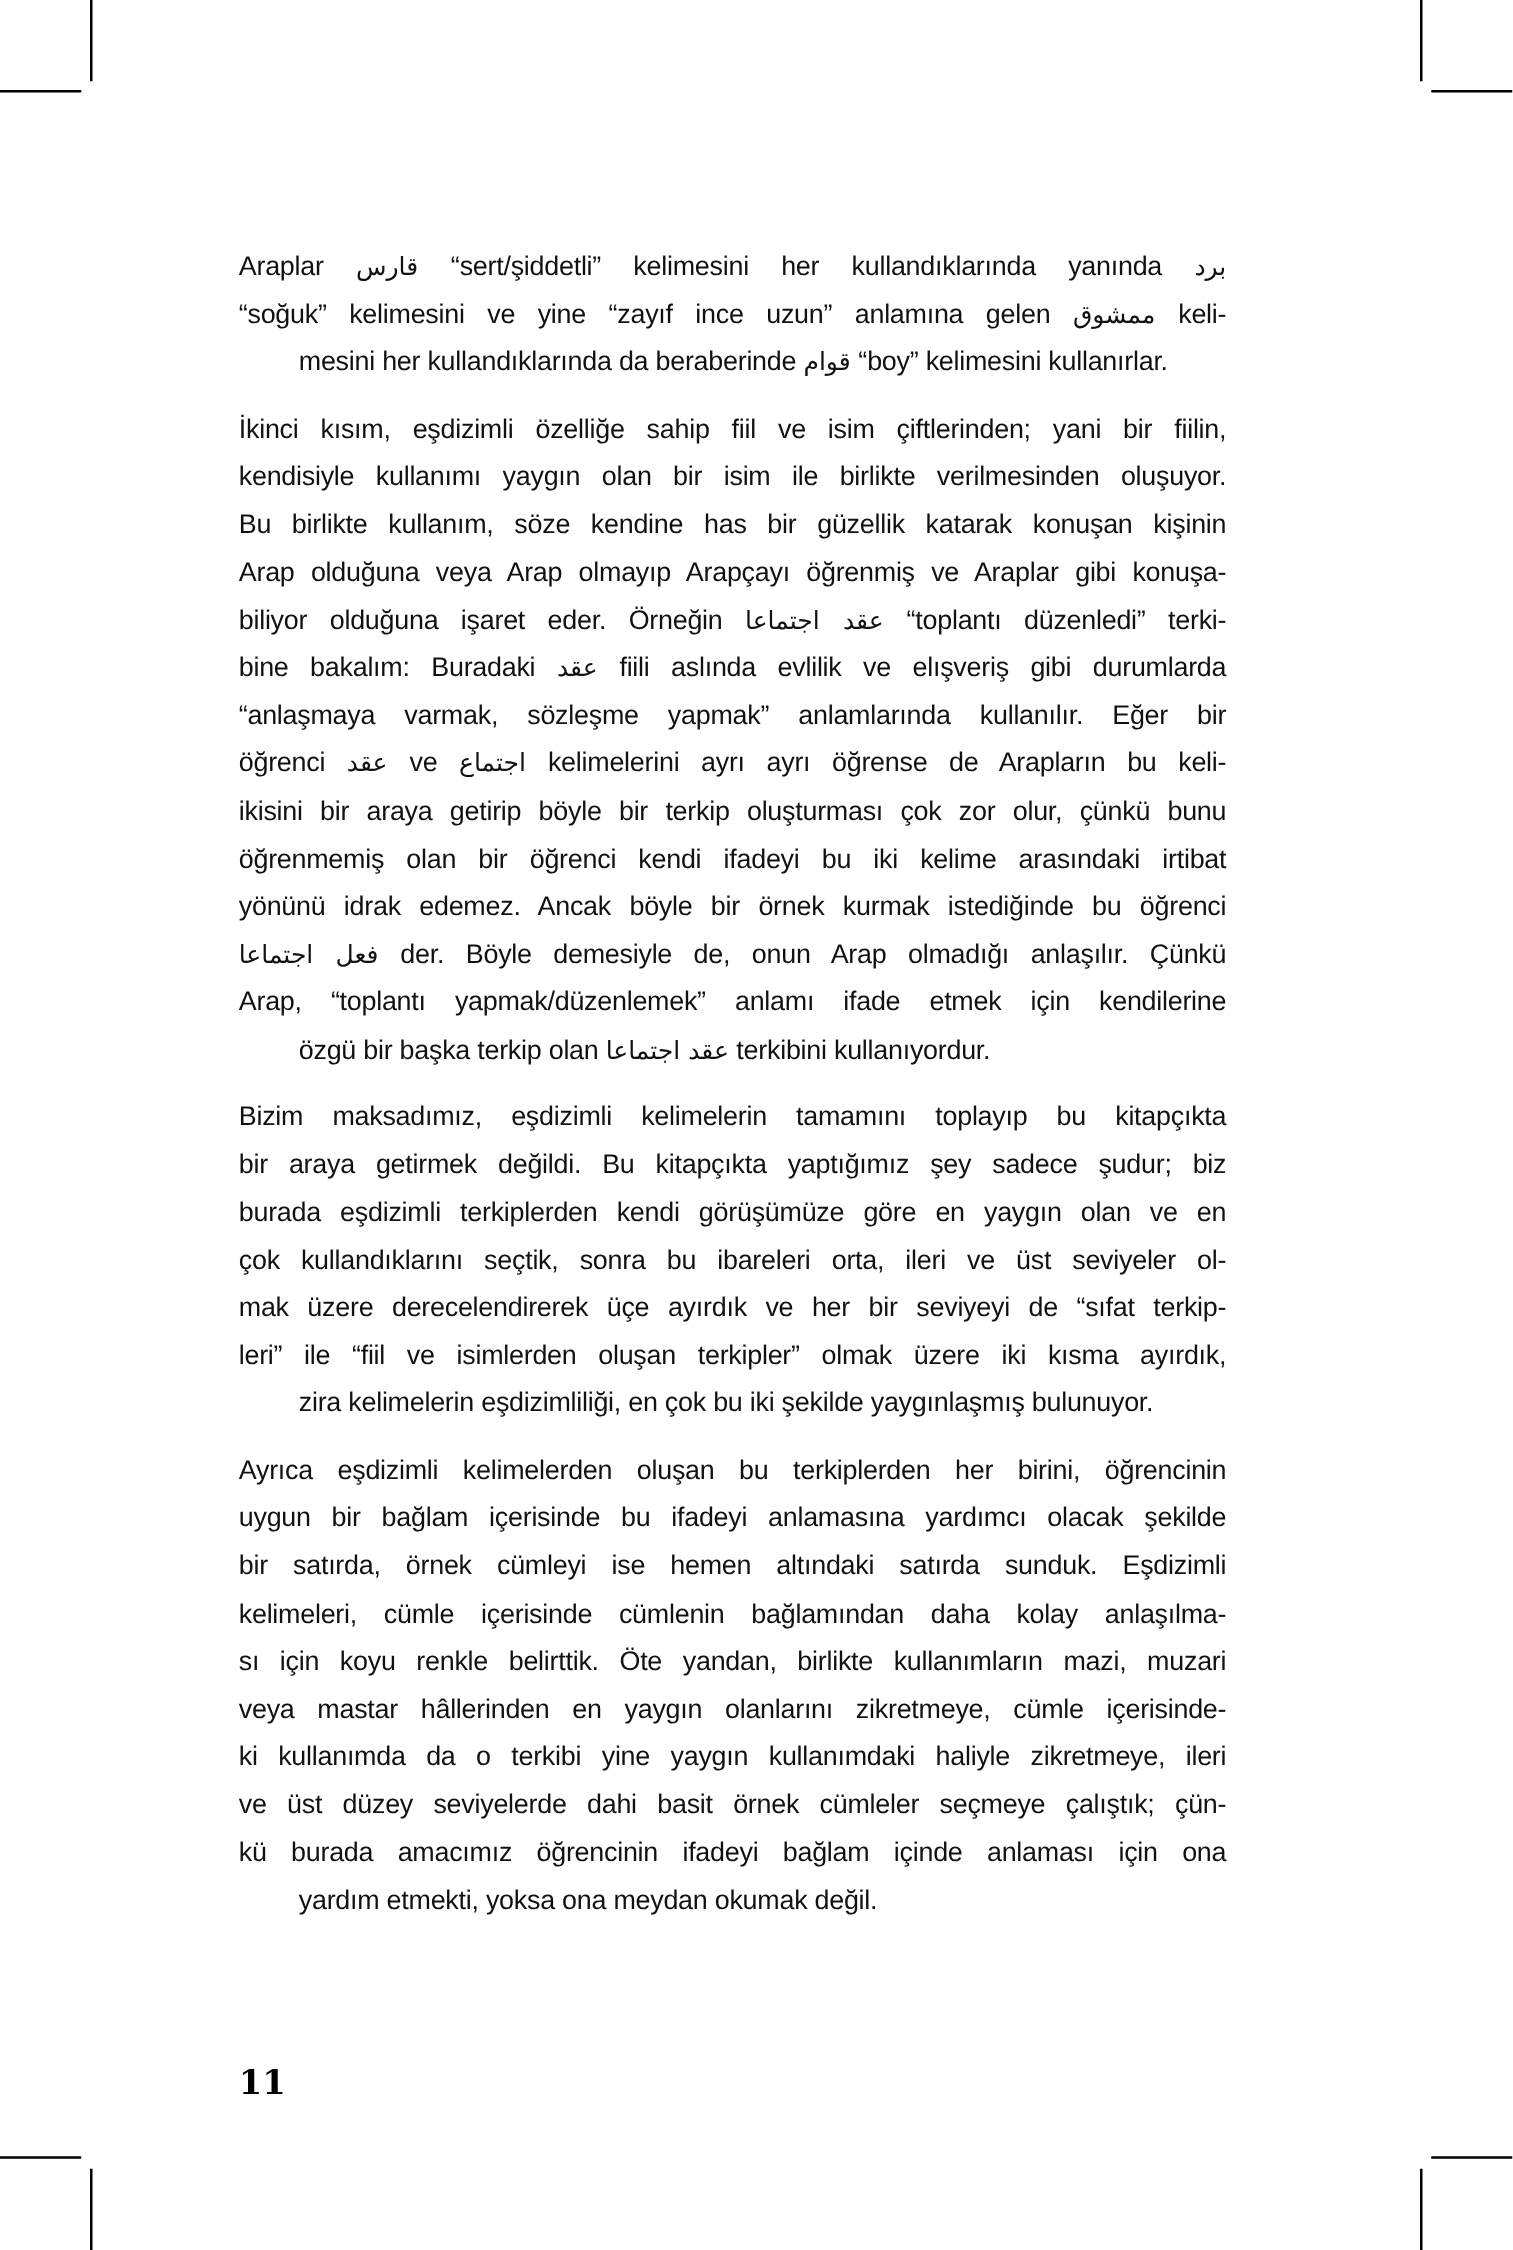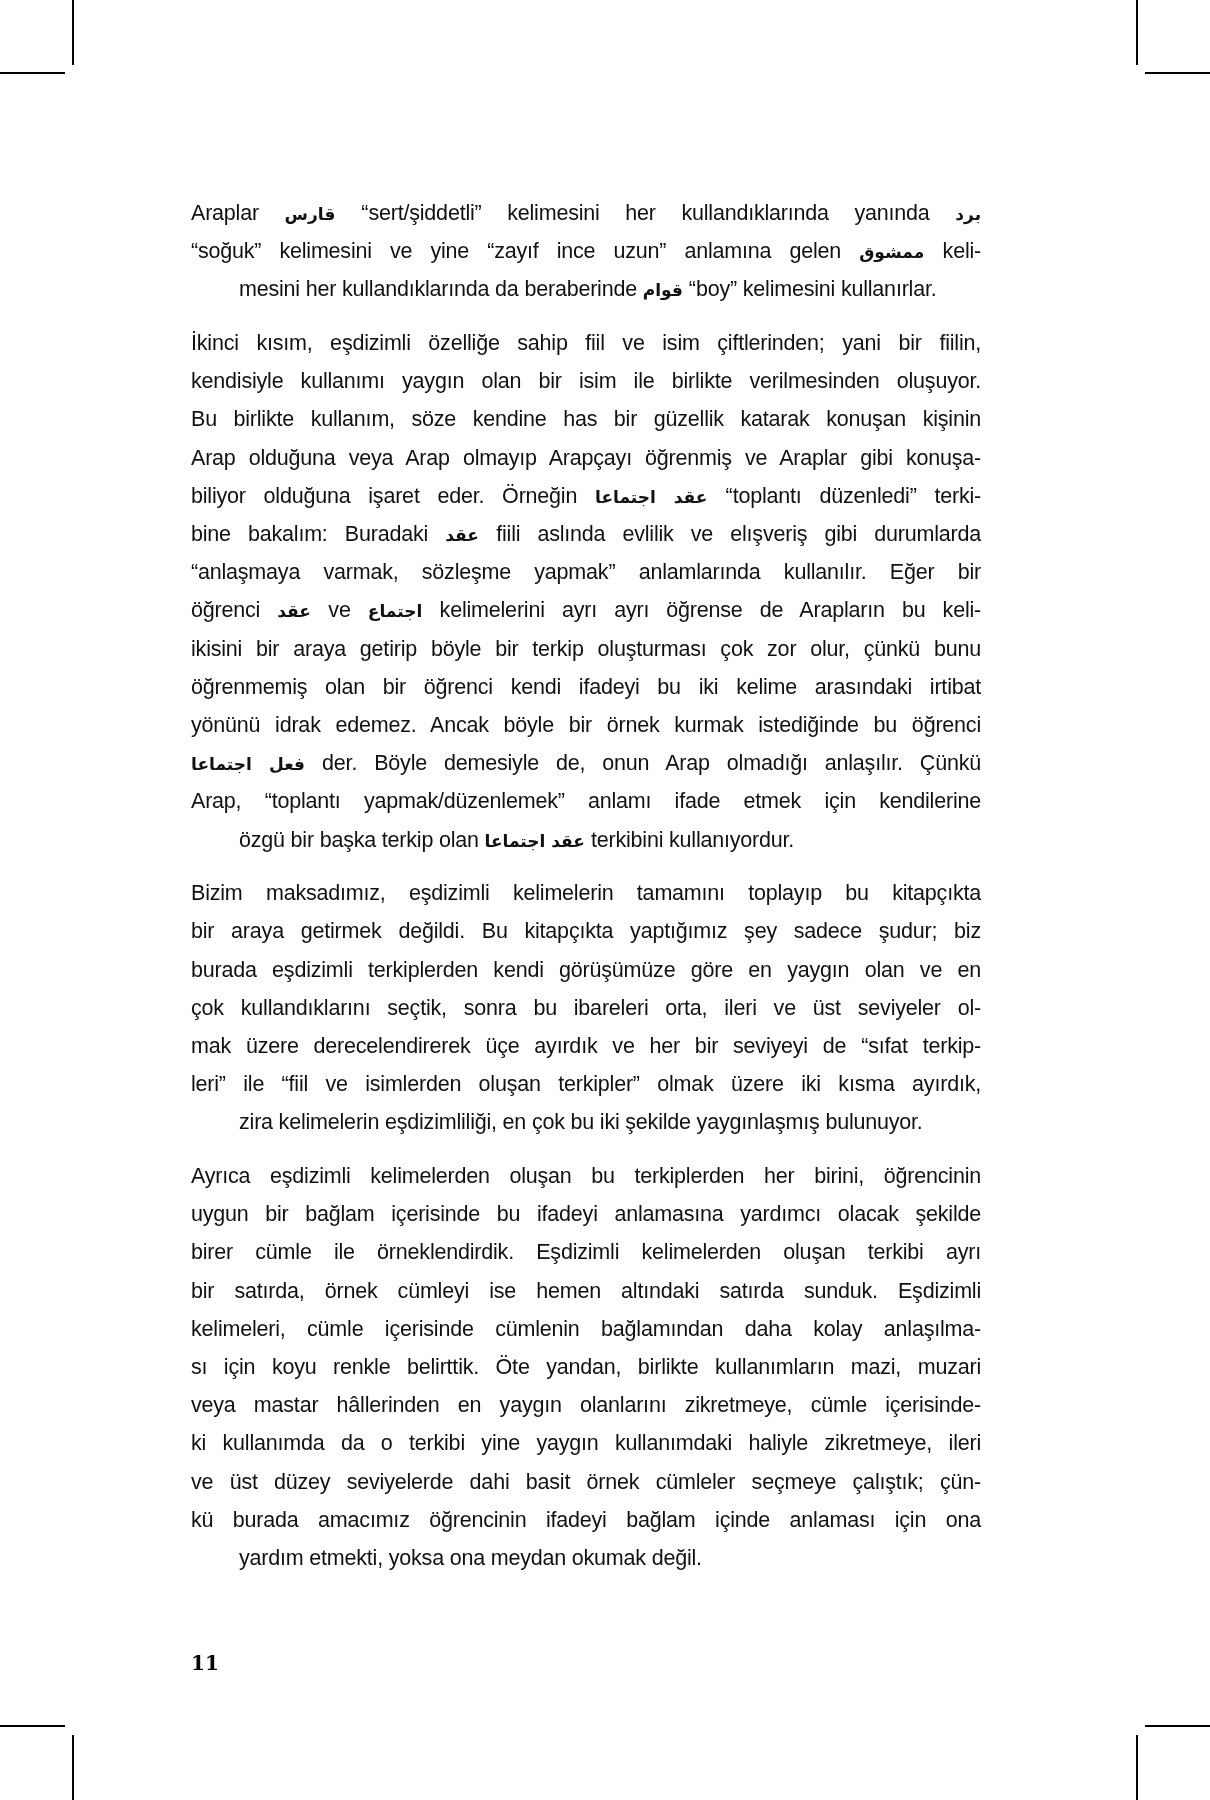--- a/index.html
+++ b/index.html
@@ -9,24 +9,24 @@
   .h { height: 2px; width: 65px; }
   .text-block {
     position: absolute; left: 191px; top: 194px; width: 790px;
     font-family: "Liberation Sans Narrow", "Liberation Sans", sans-serif;
     font-size: 21.5px; line-height: 38.2px; color: #111;
     letter-spacing: -0.2px;
   }
   .para { margin: 0 0 15.5px 0; text-align: justify; text-align-last: left; }
   .line { display: block; white-space: nowrap; height: 38.2px; text-align: justify; text-align-last: justify; }
   .line.last { text-align-last: left; margin-left: 48px; }
-  .ar { font-family: "DejaVu Sans", sans-serif; font-size: 17px; direction: rtl; unicode-bidi: isolate; font-weight: bold; }
+  .ar { font-family: "DejaVu Sans", sans-serif; font-size: 20px; direction: rtl; unicode-bidi: isolate; }
   .page-number {
     position: absolute; left: 191px; top: 1651px;
-    font-family: "DejaVu Serif", serif; font-weight: bold; font-size: 20px; color: #000;
+    font-family: "DejaVu Serif", serif; font-weight: bold; font-size: 27px; color: #000;
   }
 </style>
 </head>
 <body>
 
 <div class="crop v" style="left:72px; top:0;"></div>
 <div class="crop h" style="left:0; top:72px;"></div>
 <div class="crop v" style="left:1136px; top:0;"></div>
 <div class="crop h" style="left:1145px; top:72px;"></div>
 <div class="crop h" style="left:0; top:1725px;"></div>
@@ -61,21 +61,20 @@
       <span class="line">bir araya getirmek değildi. Bu kitapçıkta yaptığımız şey sadece şudur; biz</span>
       <span class="line">burada eşdizimli terkiplerden kendi görüşümüze göre en yaygın olan ve en</span>
       <span class="line">çok kullandıklarını seçtik, sonra bu ibareleri orta, ileri ve üst seviyeler ol-</span>
       <span class="line">mak üzere derecelendirerek üçe ayırdık ve her bir seviyeyi de “sıfat terkip-</span>
       <span class="line">leri” ile “fiil ve isimlerden oluşan terkipler” olmak üzere iki kısma ayırdık,</span>
       <span class="line last">zira kelimelerin eşdizimliliği, en çok bu iki şekilde yaygınlaşmış bulunuyor.</span>
     </div>
     <div class="para">
       <span class="line">Ayrıca eşdizimli kelimelerden oluşan bu terkiplerden her birini, öğrencinin</span>
       <span class="line">uygun bir bağlam içerisinde bu ifadeyi anlamasına yardımcı olacak şekilde</span>
-      <span class="line">birer cümle ile örneklendirdik. Eşdizimli kelimelerden oluşan terkibi ayrı</span>
       <span class="line">bir satırda, örnek cümleyi ise hemen altındaki satırda sunduk. Eşdizimli</span>
       <span class="line">kelimeleri, cümle içerisinde cümlenin bağlamından daha kolay anlaşılma-</span>
       <span class="line">sı için koyu renkle belirttik. Öte yandan, birlikte kullanımların mazi, muzari</span>
       <span class="line">veya mastar hâllerinden en yaygın olanlarını zikretmeye, cümle içerisinde-</span>
       <span class="line">ki kullanımda da o terkibi yine yaygın kullanımdaki haliyle zikretmeye, ileri</span>
       <span class="line">ve üst düzey seviyelerde dahi basit örnek cümleler seçmeye çalıştık; çün-</span>
       <span class="line">kü burada amacımız öğrencinin ifadeyi bağlam içinde anlaması için ona</span>
       <span class="line last">yardım etmekti, yoksa ona meydan okumak değil.</span>
     </div>
   </div>

